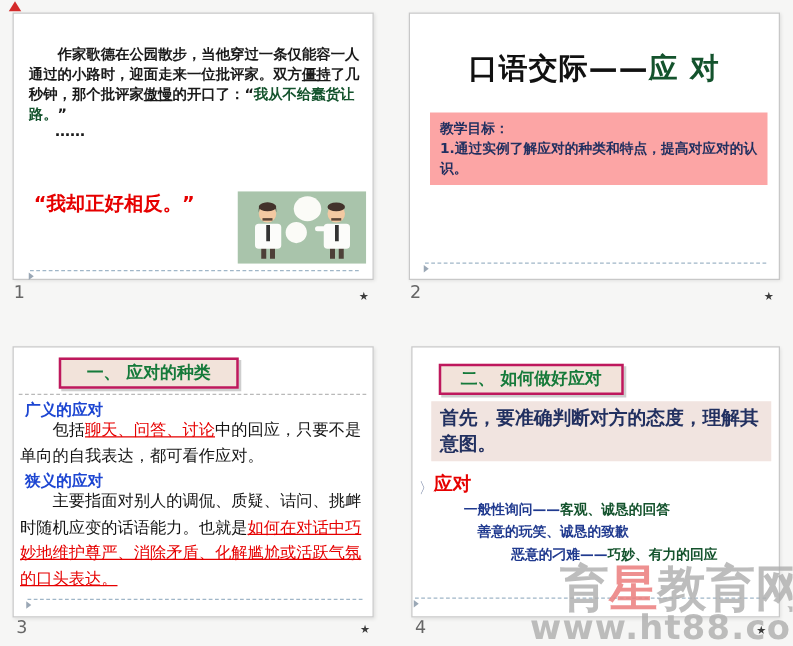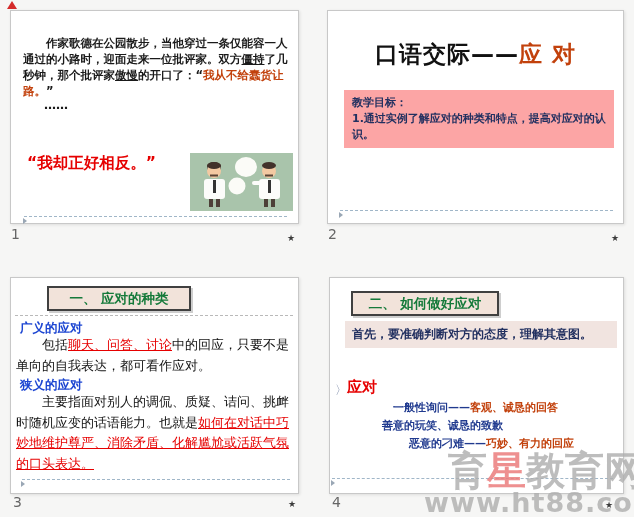--- a/index.html
+++ b/index.html
@@ -16,21 +16,21 @@
   #s4{left:329px;top:277px;width:293px;height:215px}
 
   .slide-num{position:absolute;font-size:14px;color:#666;z-index:2}
   #n1{left:11px;top:226px}#n2{left:328px;top:226px}
   #n3{left:13px;top:494px}#n4{left:332px;top:494px}
 
   .slide-star{position:absolute;font-size:9px;color:#3c3c3c;z-index:2}
   #st1{left:287px;top:233px}#st2{left:611px;top:233px}
   #st3{left:288px;top:499px}#st4{left:605px;top:500px}
 
-  .red{color:#c2410c}
+  .red{color:#14532d}
   .redu{color:#e60000;text-decoration:underline}
   .u{text-decoration:underline}
   .nv{color:#203a8f}
 
   
   .ph{position:absolute;border-top:1px dashed #a0b6c8;}
   .ph i{position:absolute;left:-1px;top:1px;width:0;height:0;
         border-top:3px solid transparent;border-bottom:3px solid transparent;
         border-left:4px solid #9aa7b5;}
   #ph1{left:13px;top:205px;width:263px}
@@ -47,39 +47,39 @@
   .s1-quote{position:absolute;left:16px;top:142px;font-size:15.5px;font-weight:bold;color:#e60000}
   .s1-img{position:absolute;left:179px;top:142px;width:103px;height:58px;}
 
   
   .s2-title{position:absolute;left:0;top:28px;width:100%;text-align:center;
             font-size:23px;font-weight:bold;color:#111;letter-spacing:1px}
   .s2-box{position:absolute;left:16px;top:79px;width:254px;padding:5px 8px;
           background:#fca5a5;color:#223060;font-size:11px;font-weight:bold;line-height:16px}
 
   
-  .titlebox{position:absolute;background:#f2e3da;border:2px solid #404040;
+  .titlebox{position:absolute;background:#f2e3da;border:2px solid #be185d;
             color:#157a3a;font-weight:bold;text-align:center;
             box-shadow:2px 2px 0 rgba(60,60,60,.25);}
   #s3tb{left:36px;top:8px;width:140px;height:21px;font-size:13.5px;line-height:21px}
   #s4tb{left:21px;top:13px;width:144px;height:21px;font-size:13.5px;line-height:21px}
   .s3-hr{position:absolute;left:4px;top:37px;width:278px;border-top:1px dashed #b9b9b9}
   .s3-h{position:absolute;font-size:12.5px;font-weight:bold;color:#1d46d2}
   #s3h1{left:9px;top:42px}#s3h2{left:9px;top:99px}
   .s3-p{position:absolute;left:5px;width:277px;font-size:13px;line-height:20.5px;
         color:#141414;text-indent:26px}
   #s3p1{top:57px}#s3p2{top:114px}
 
   
   .s4-box{position:absolute;left:15px;top:43px;width:258px;padding:3px 7px;
-          background:#f1e4e0;color:#223060;font-size:12px;font-weight:bold;line-height:21px}
+          background:#f1e4e0;color:#223060;font-size:15px;font-weight:bold;line-height:21px}
   .s4-bracket{position:absolute;left:5px;top:104px;font-size:12px;color:#7d8aa8}
   .s4-heading{position:absolute;left:17px;top:100px;font-size:15px;font-weight:bold;color:#e60000}
   .s4-map{position:absolute;left:0;top:121px;width:100%;font-size:11px;font-weight:bold;line-height:18px}
-  .s4-map .l1{padding-left:63px}.s4-map .l2{padding-left:52px}
+  .s4-map .l1{padding-left:41px}.s4-map .l2{padding-left:52px}
   .s4-map .l3{padding-left:99px}.s4-map .l4{padding-left:79px}
 
   
   .wm1{position:absolute;left:448px;top:444px;font-size:39px;font-weight:bold;
        color:rgba(175,175,175,.82);z-index:6;white-space:nowrap}
   .wm1 .wmstar{color:rgba(235,125,125,.85)}
   .wm2{position:absolute;left:424px;top:487px;font-size:27px;font-weight:bold;
        letter-spacing:1px;color:rgba(175,175,175,.82);z-index:6;white-space:nowrap}
 
   .corner-marker{position:absolute;left:7px;top:1px;width:0;height:0;z-index:7;

